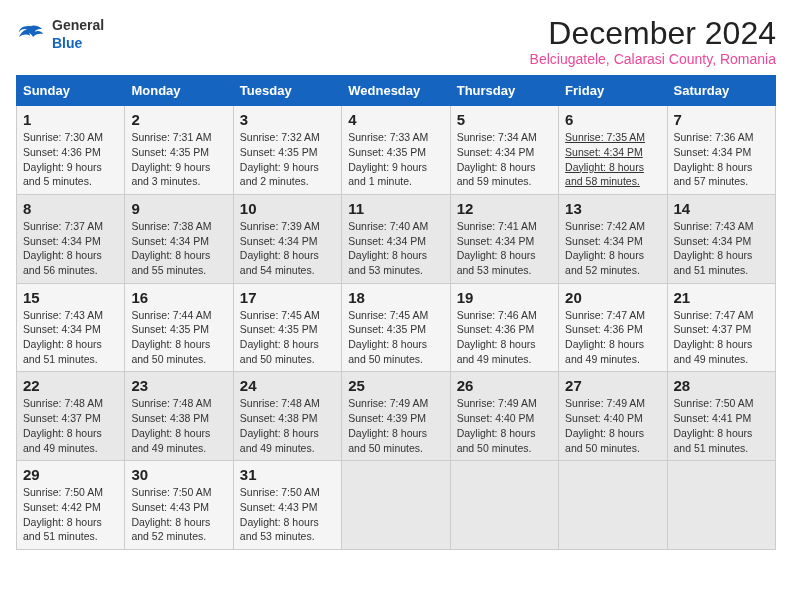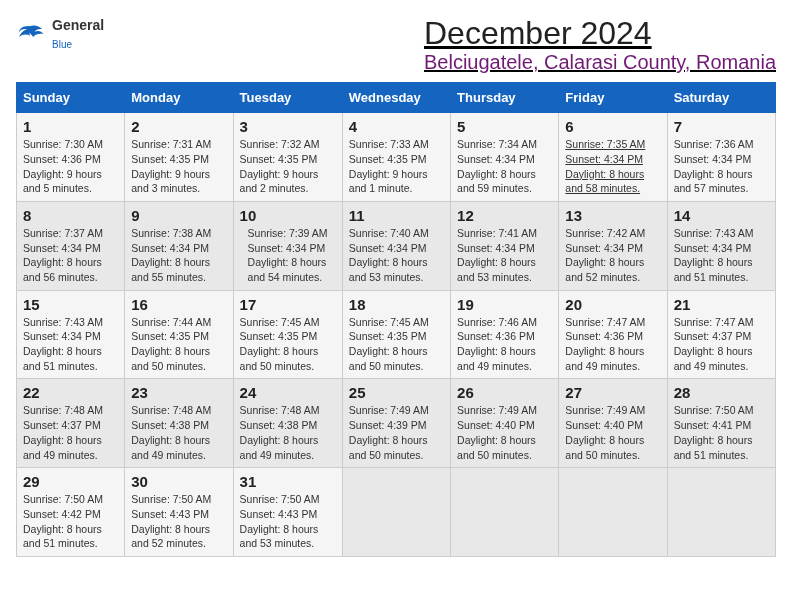--- a/index.html
+++ b/index.html
@@ -15,36 +15,36 @@
       align-items: flex-start;
       justify-content: space-between;
       margin-bottom: 8px;
     }
     .logo {
       display: flex;
       align-items: center;
       gap: 8px;
     }
     .logo-text-general { font-size: 14px; font-weight: bold; color: #333; }
-    .logo-text-blue { font-size: 10px; font-weight: normal; color: #1565c0; }
+    .logo-text-blue { font-size: 14px; font-weight: bold; color: #1565c0; }
     .logo-bird {
       width: 28px;
       height: 22px;
     }
-    .title-block { text-align: left; text-decoration: underline; }
+    .title-block { text-align: right; }
     .title-block h1 {
       font-size: 32px;
       font-weight: normal;
       color: #222;
       line-height: 1.1;
     }
     .title-block h2 {
-      font-size: 20px;
+      font-size: 14px;
       font-weight: normal;
-      color: #701a75;
+      color: #ec4899;
     }
     table {
       width: 100%;
       border-collapse: collapse;
       font-size: 11px;
       padding-left: 12px;
     }
     thead tr th {
       background-color: #1565c0;
       color: #fff;
@@ -161,21 +161,21 @@
 Daylight: 8 hours and 56 minutes.</div>
         </td>
         <td>
           <span class="day-num">9</span>
           <div class="cell-text" style="white-space: pre-line;">Sunrise: 7:38 AM
 Sunset: 4:34 PM
 Daylight: 8 hours and 55 minutes.</div>
         </td>
         <td>
           <span class="day-num">10</span>
-          <div class="cell-text" style="white-space: pre-line; margin-left: 8px;">Sunrise: 7:39 AM
+          <div class="cell-text" style="white-space: pre-line;">Sunrise: 7:39 AM
 Sunset: 4:34 PM
 Daylight: 8 hours and 54 minutes.</div>
         </td>
         <td>
           <span class="day-num">11</span>
           <div class="cell-text" style="white-space: pre-line;">Sunrise: 7:40 AM
 Sunset: 4:34 PM
 Daylight: 8 hours and 53 minutes.</div>
         </td>
         <td>

